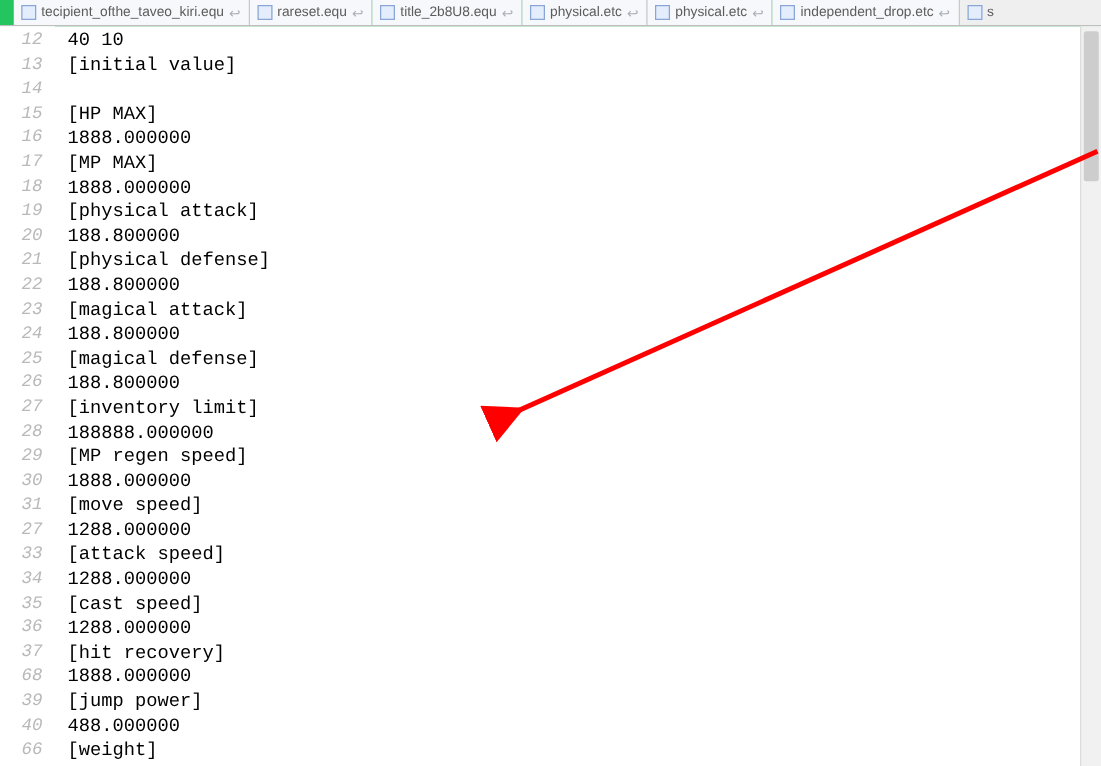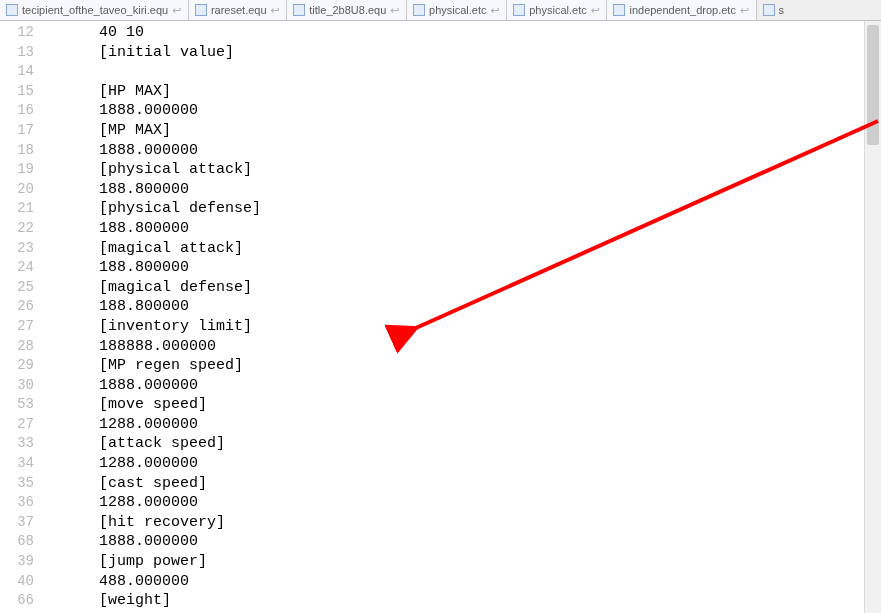--- a/index.html
+++ b/index.html
@@ -15,20 +15,21 @@
   }
   .tabbar {
     display: flex;
     align-items: stretch;
     height: 20px;
     background: #22c55e;
     border-bottom: 1px solid #bfbfbf;
     overflow: hidden;
     font-family: "Segoe UI", Tahoma, sans-serif;
     font-size: 11px;
+    padding-left: 11px;
   }
   .tab {
     display: flex;
     align-items: center;
     padding: 0 6px;
     border-right: 1px solid #c9c9c9;
     background: #f6f8fb;
     color: #5c5c5c;
     white-space: nowrap;
     gap: 4px;
@@ -64,32 +65,32 @@
     text-align: right;
     padding-top: 2px;
     border-right: 0 solid transparent;
     user-select: none;
     font-size: 14px;
   }
   .gutter div {
     height: 19.6px;
     line-height: 19.6px;
     padding-right: 10px;
+    font-style: italic;
   }
   .code {
     flex: 1 1 auto;
     padding-top: 2px;
     padding-left: 10px;
     white-space: pre;
     font-size: 15px;
   }
   .code div {
     height: 19.6px;
     line-height: 19.6px;
-    margin-left: 45px;
   }
   .scrollbar-v {
     position: absolute;
     right: 0;
     top: 0;
     bottom: 0;
     width: 16px;
     background: #f1f1f1;
     border-left: 1px solid #dcdcdc;
   }
@@ -164,21 +165,21 @@
       <div>21</div>
       <div>22</div>
       <div>23</div>
       <div>24</div>
       <div>25</div>
       <div>26</div>
       <div>27</div>
       <div>28</div>
       <div>29</div>
       <div>30</div>
-      <div>53</div>
+      <div>31</div>
       <div>27</div>
       <div>33</div>
       <div>34</div>
       <div>35</div>
       <div>36</div>
       <div>37</div>
       <div>68</div>
       <div>39</div>
       <div>40</div>
       <div>66</div>

